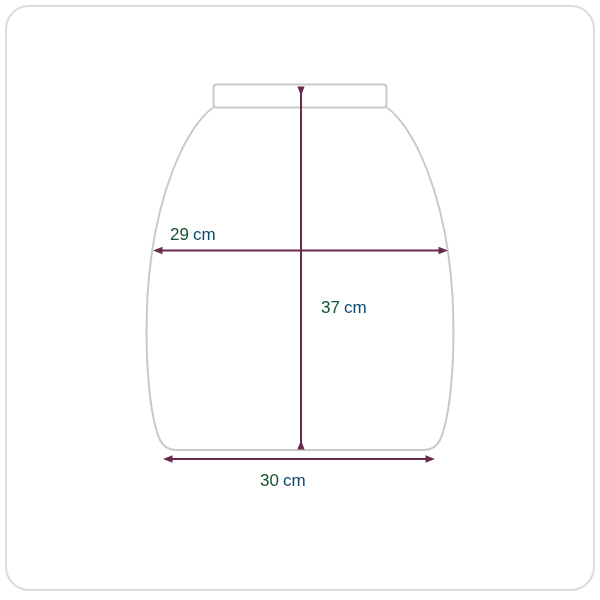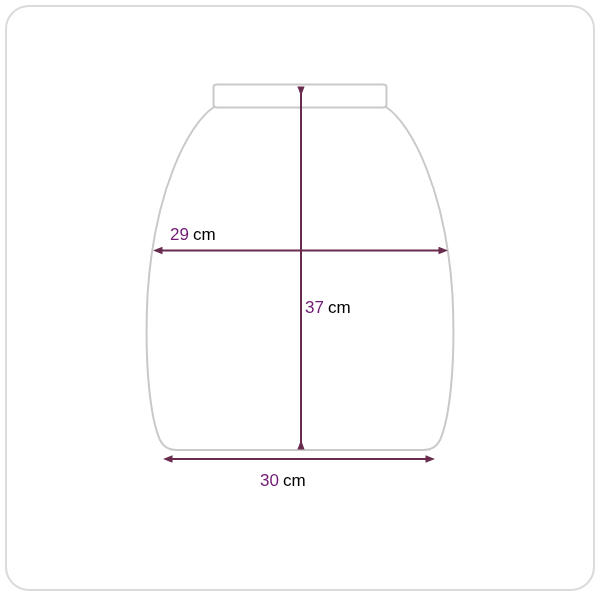--- a/index.html
+++ b/index.html
@@ -33,28 +33,28 @@
     width: 600px;
     height: 600px;
   }
   .dim-label {
     position: absolute;
     font-size: 17px;
     line-height: 18px;
     white-space: nowrap;
   }
   .dim-label .val {
-    color: #701a75;
+    color: #14532d;
   }
   .dim-label .unit {
-    color: #000000;
+    color: #0c4a6e;
     margin-left: 4px;
   }
   .label-29 { left: 170px; top: 226px; }
-  .label-37 { left: 305px; top: 299px; text-align: right; }
+  .label-37 { left: 321px; top: 299px; text-align: right; }
   .label-30 { left: 260px; top: 472px; text-align: right; }
 </style>
 </head>
 <body>
 
 <div class="stage">
 
   <div class="card"></div>
 
   <svg class="diagram-svg" viewBox="0 0 600 600">

